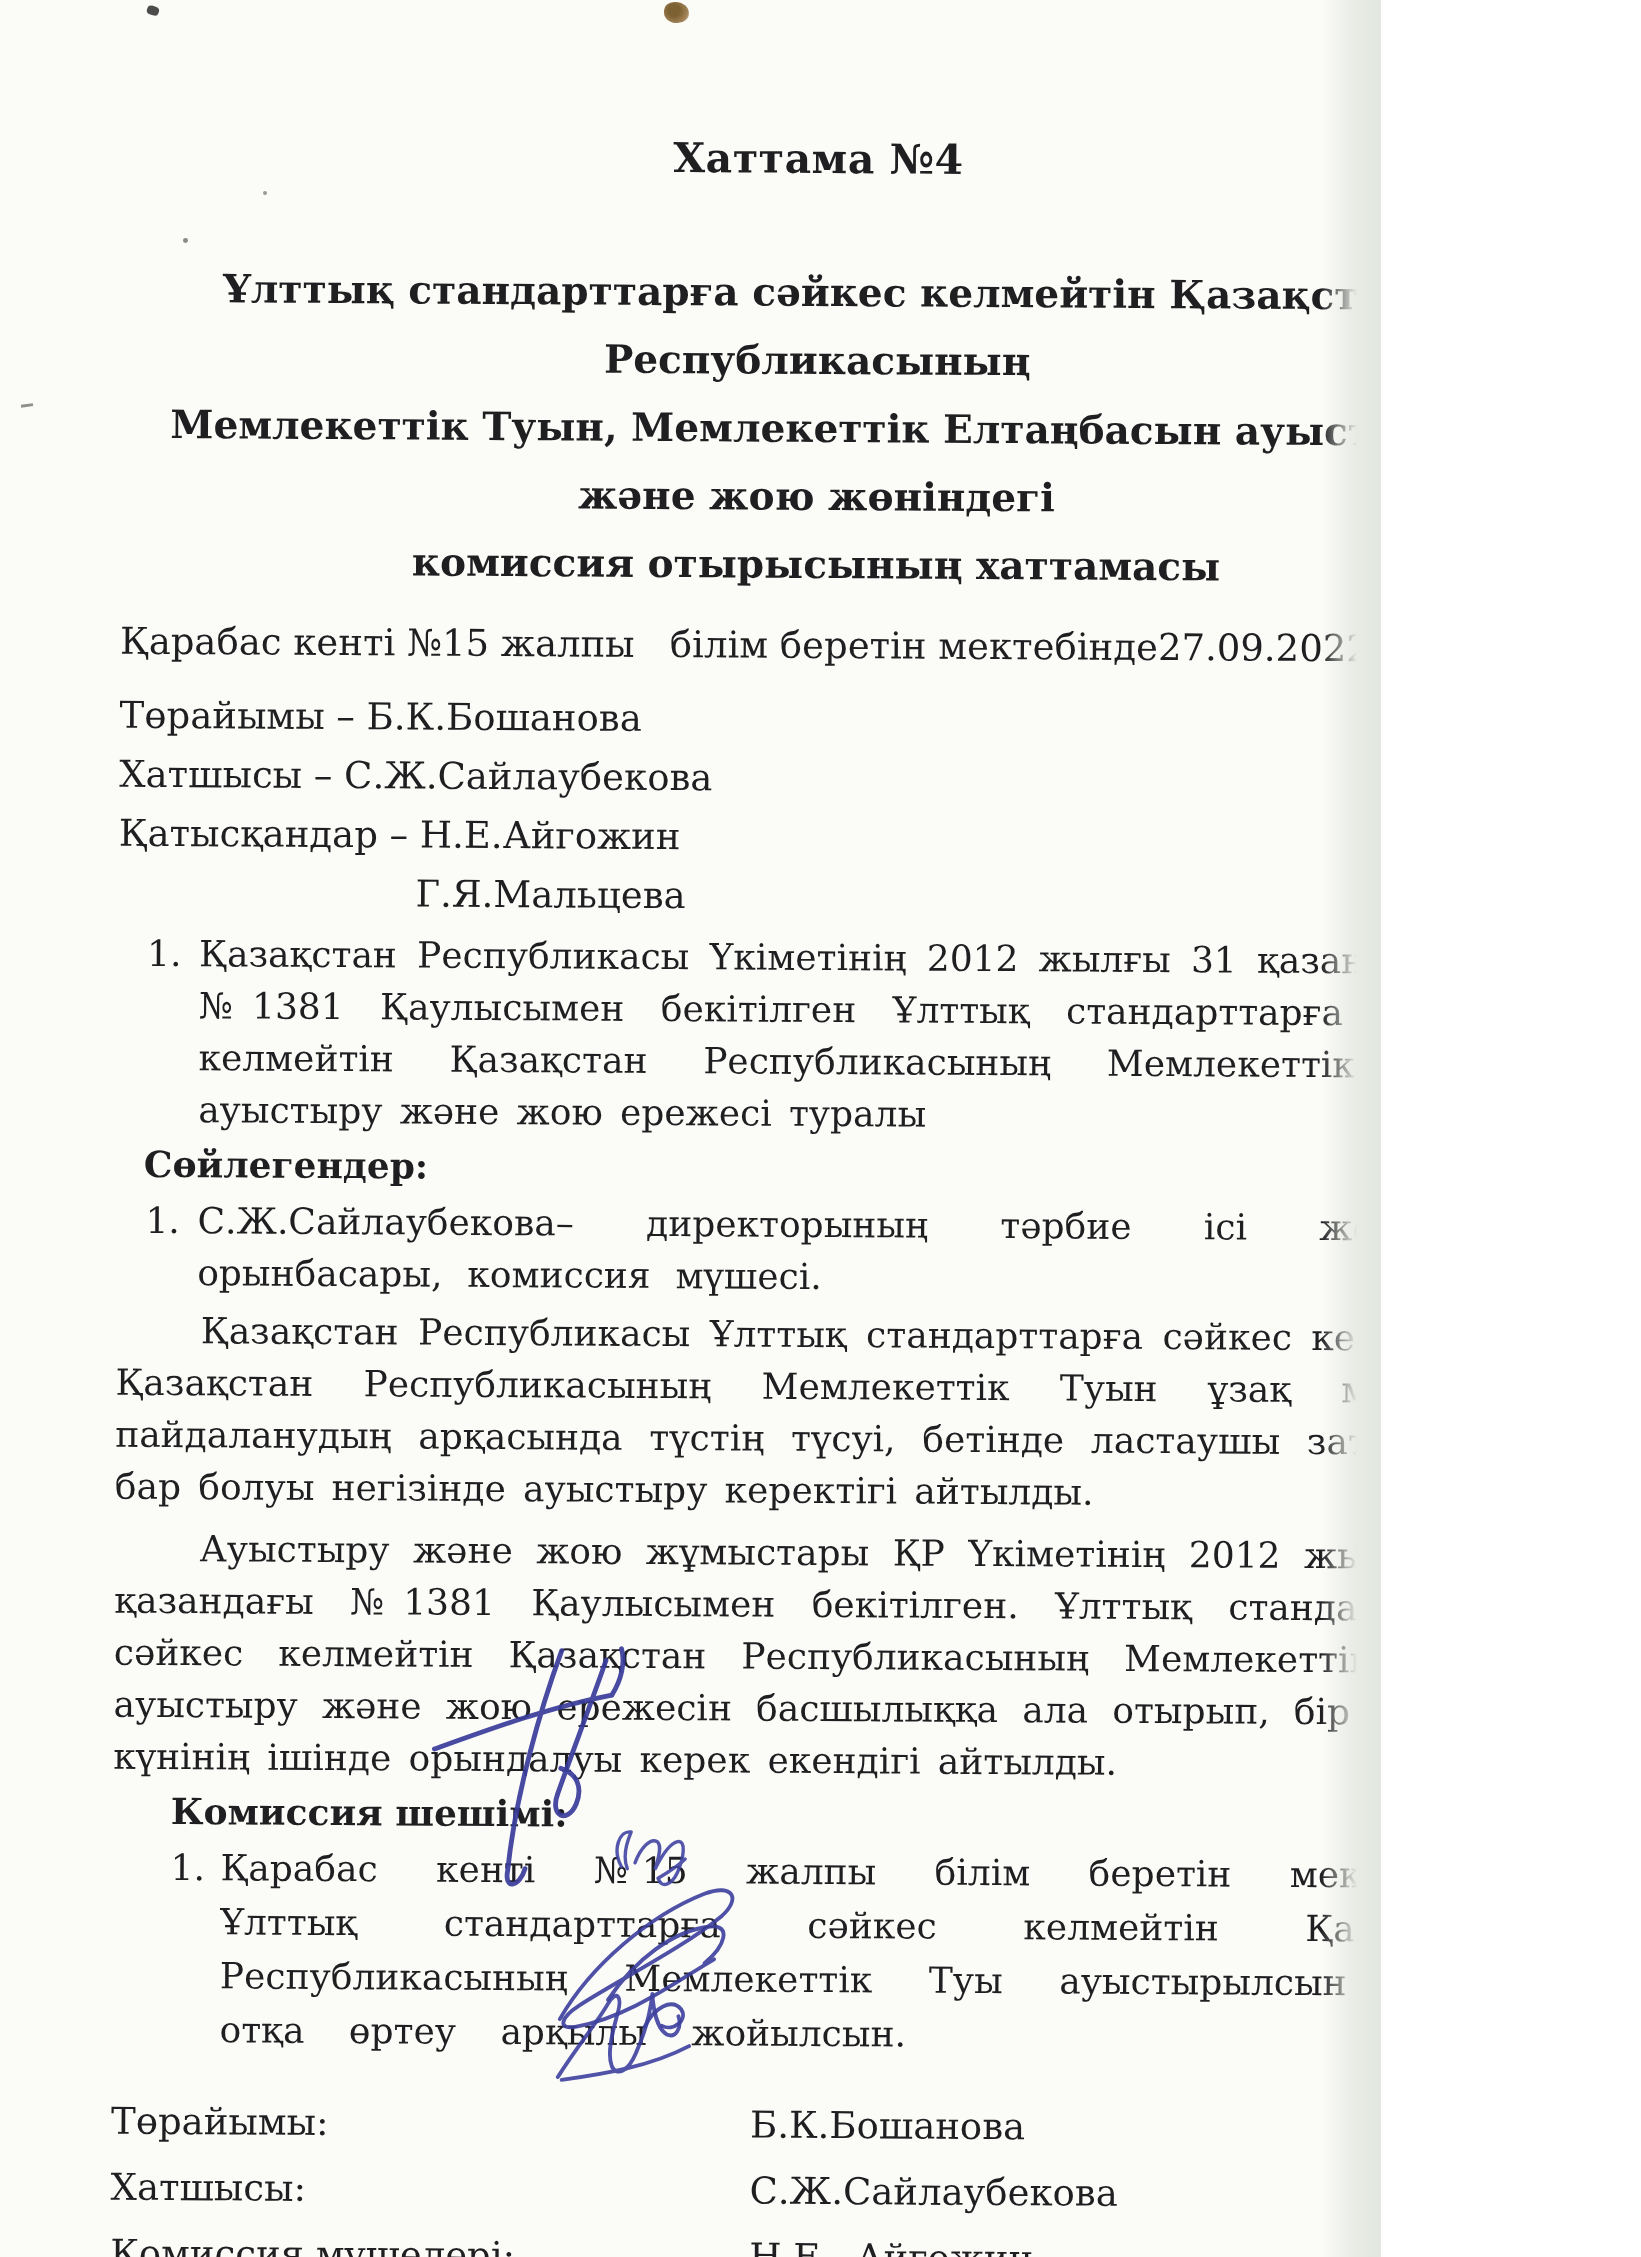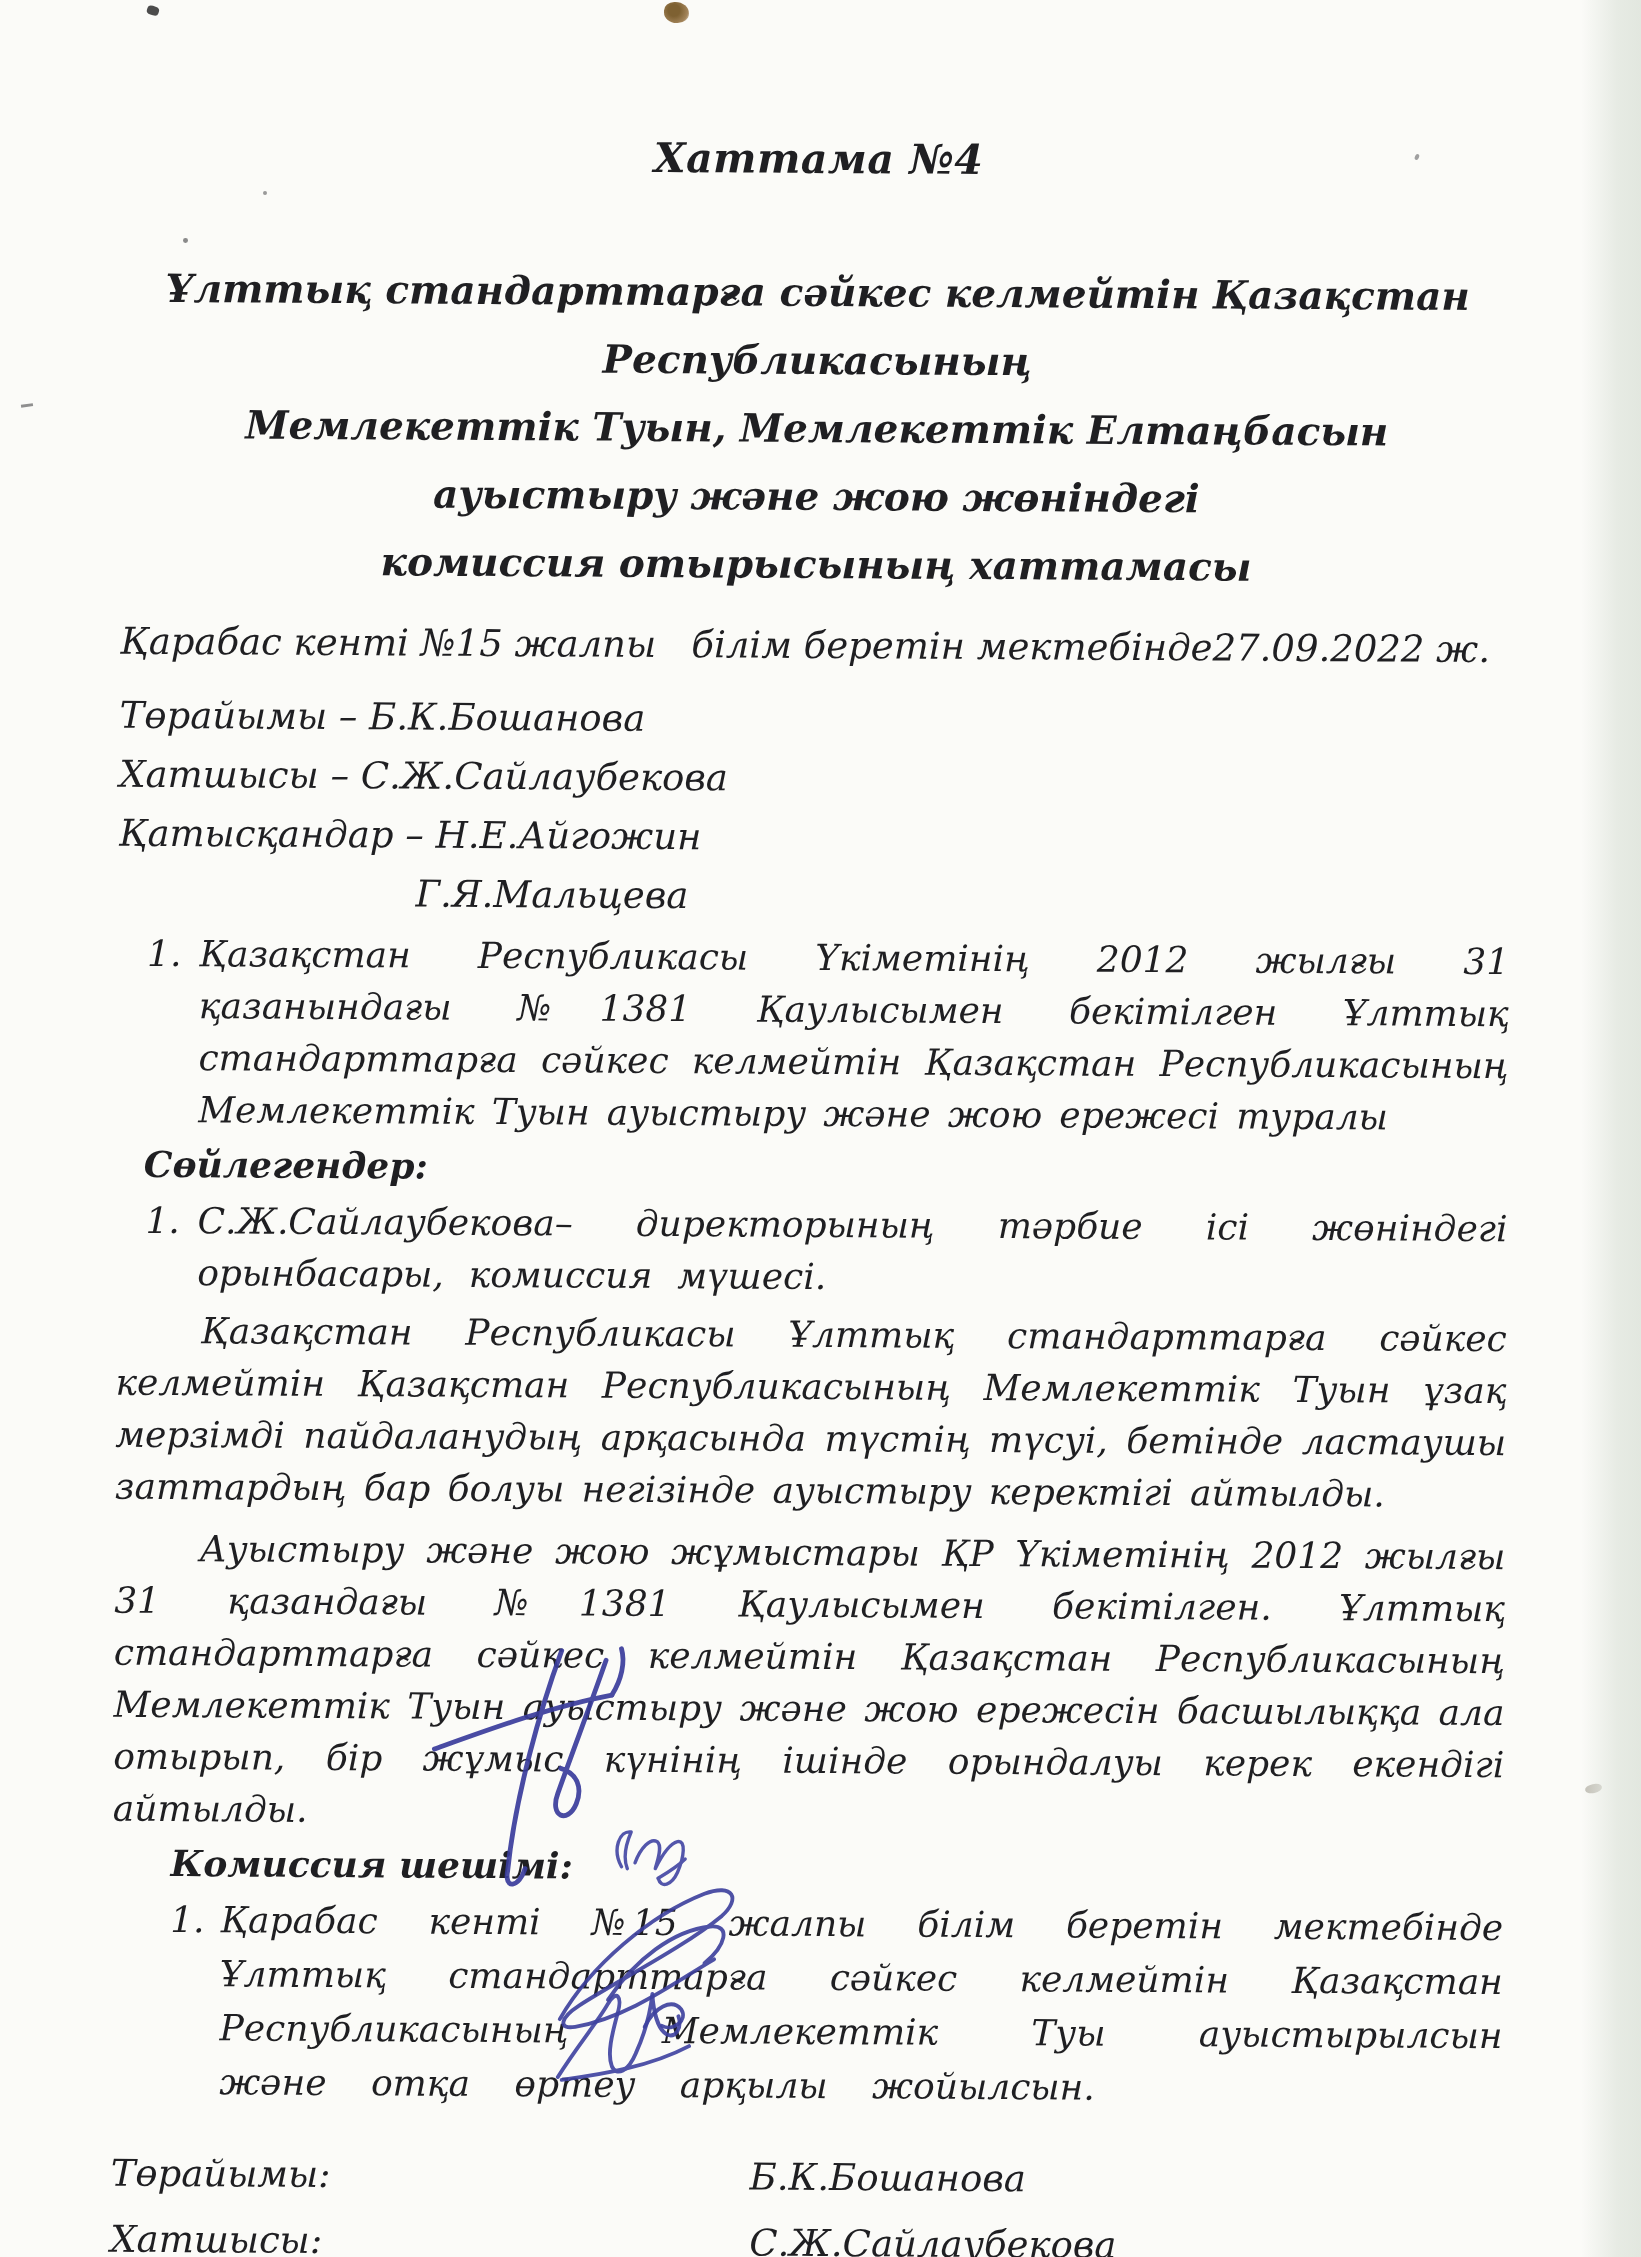--- a/index.html
+++ b/index.html
@@ -1,23 +1,22 @@
 <!DOCTYPE html>
 <html><head>
 <meta charset="utf-8">
 <style>
   html,body{margin:0;padding:0;background:#ffffff;}
   .page{
     position:relative;
-    width:1641px;height:2257px;
+    width:1381px;height:2257px;
     background:#fbfbf8;
     overflow:hidden;
     font-family:"DejaVu Serif","Liberation Serif",serif;
     color:#1f1f22;
-    font-style:italic;
   }
   .edge-right{
     position:absolute;top:0;right:0;width:60px;height:100%;
     background:linear-gradient(to right, rgba(226,231,223,0) 0%, #e7ebe4 60%, #e2e7df 100%);
     pointer-events:none;
   }
   .content{
     position:relative;
     box-sizing:border-box;
     width:1641px;

